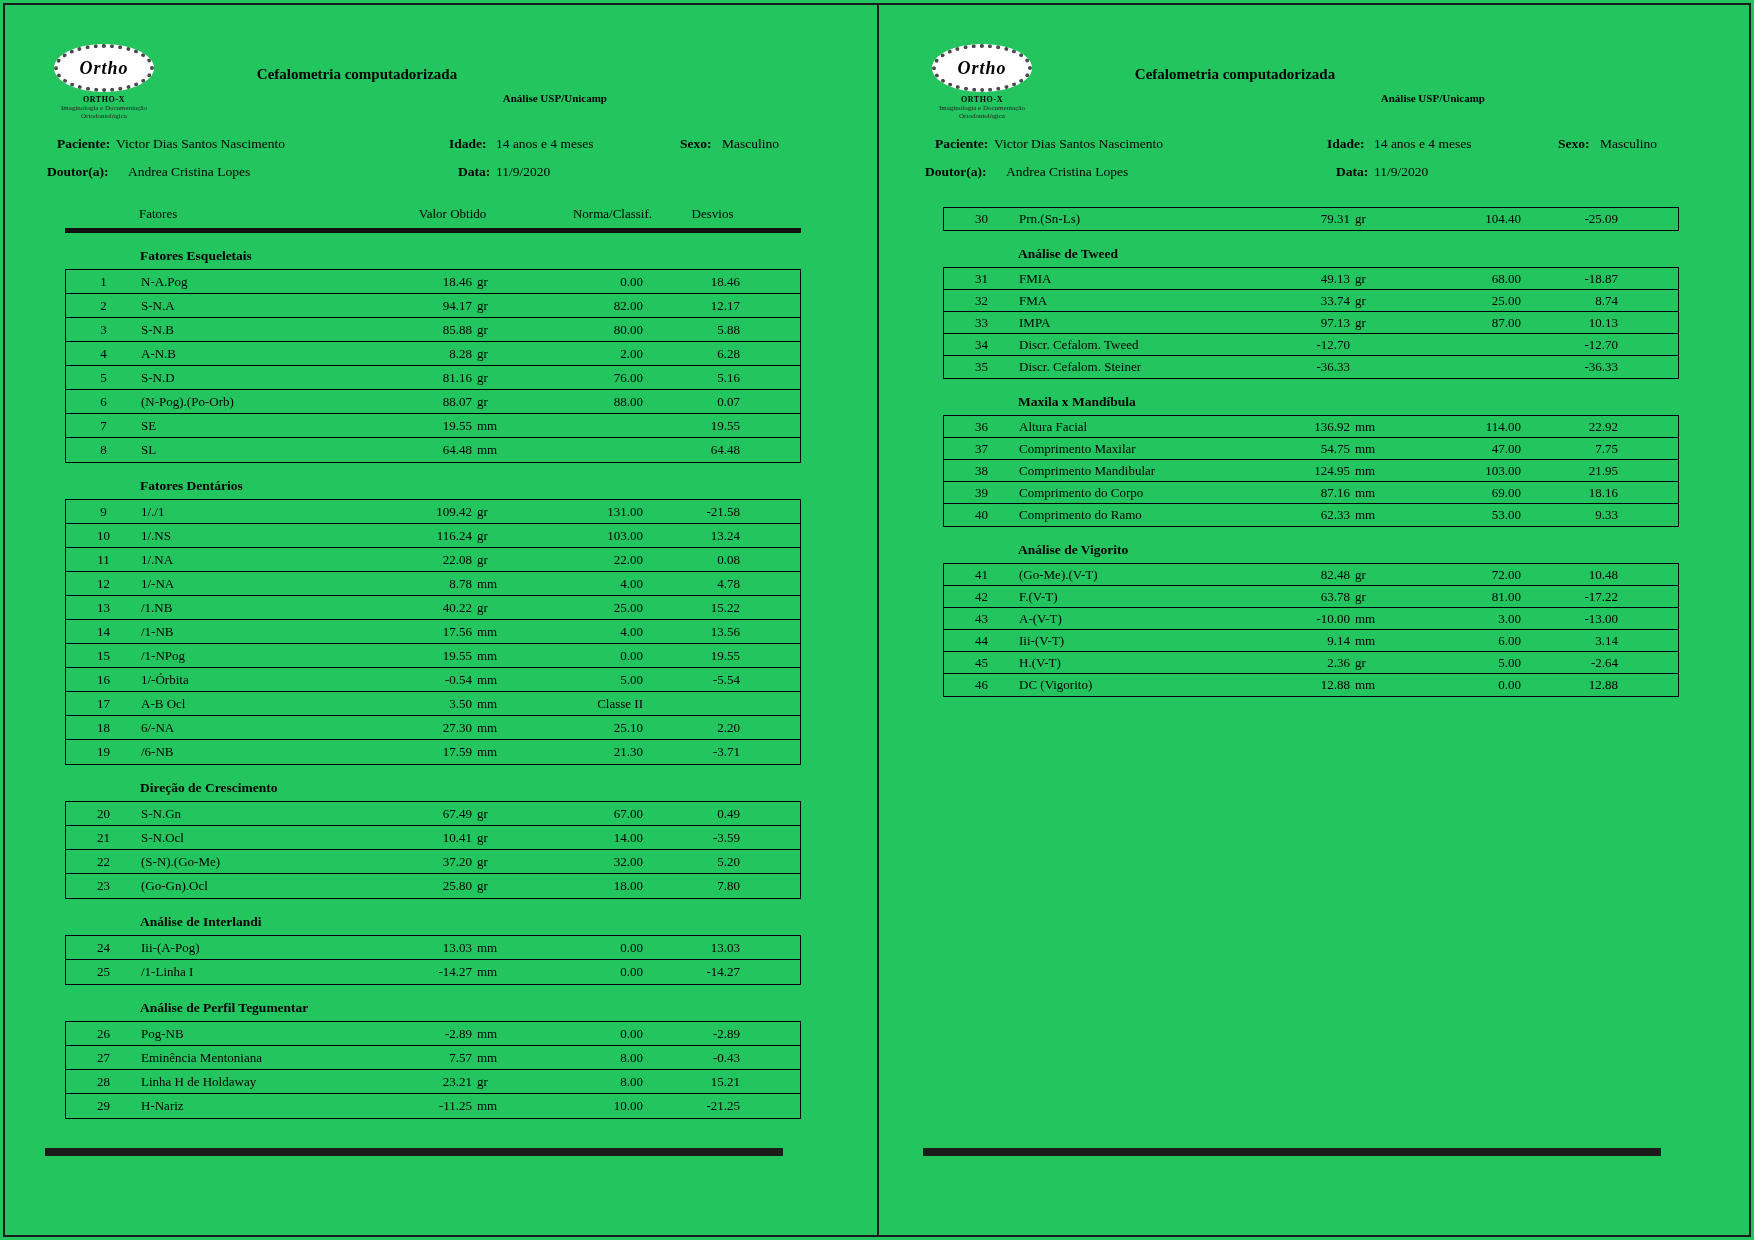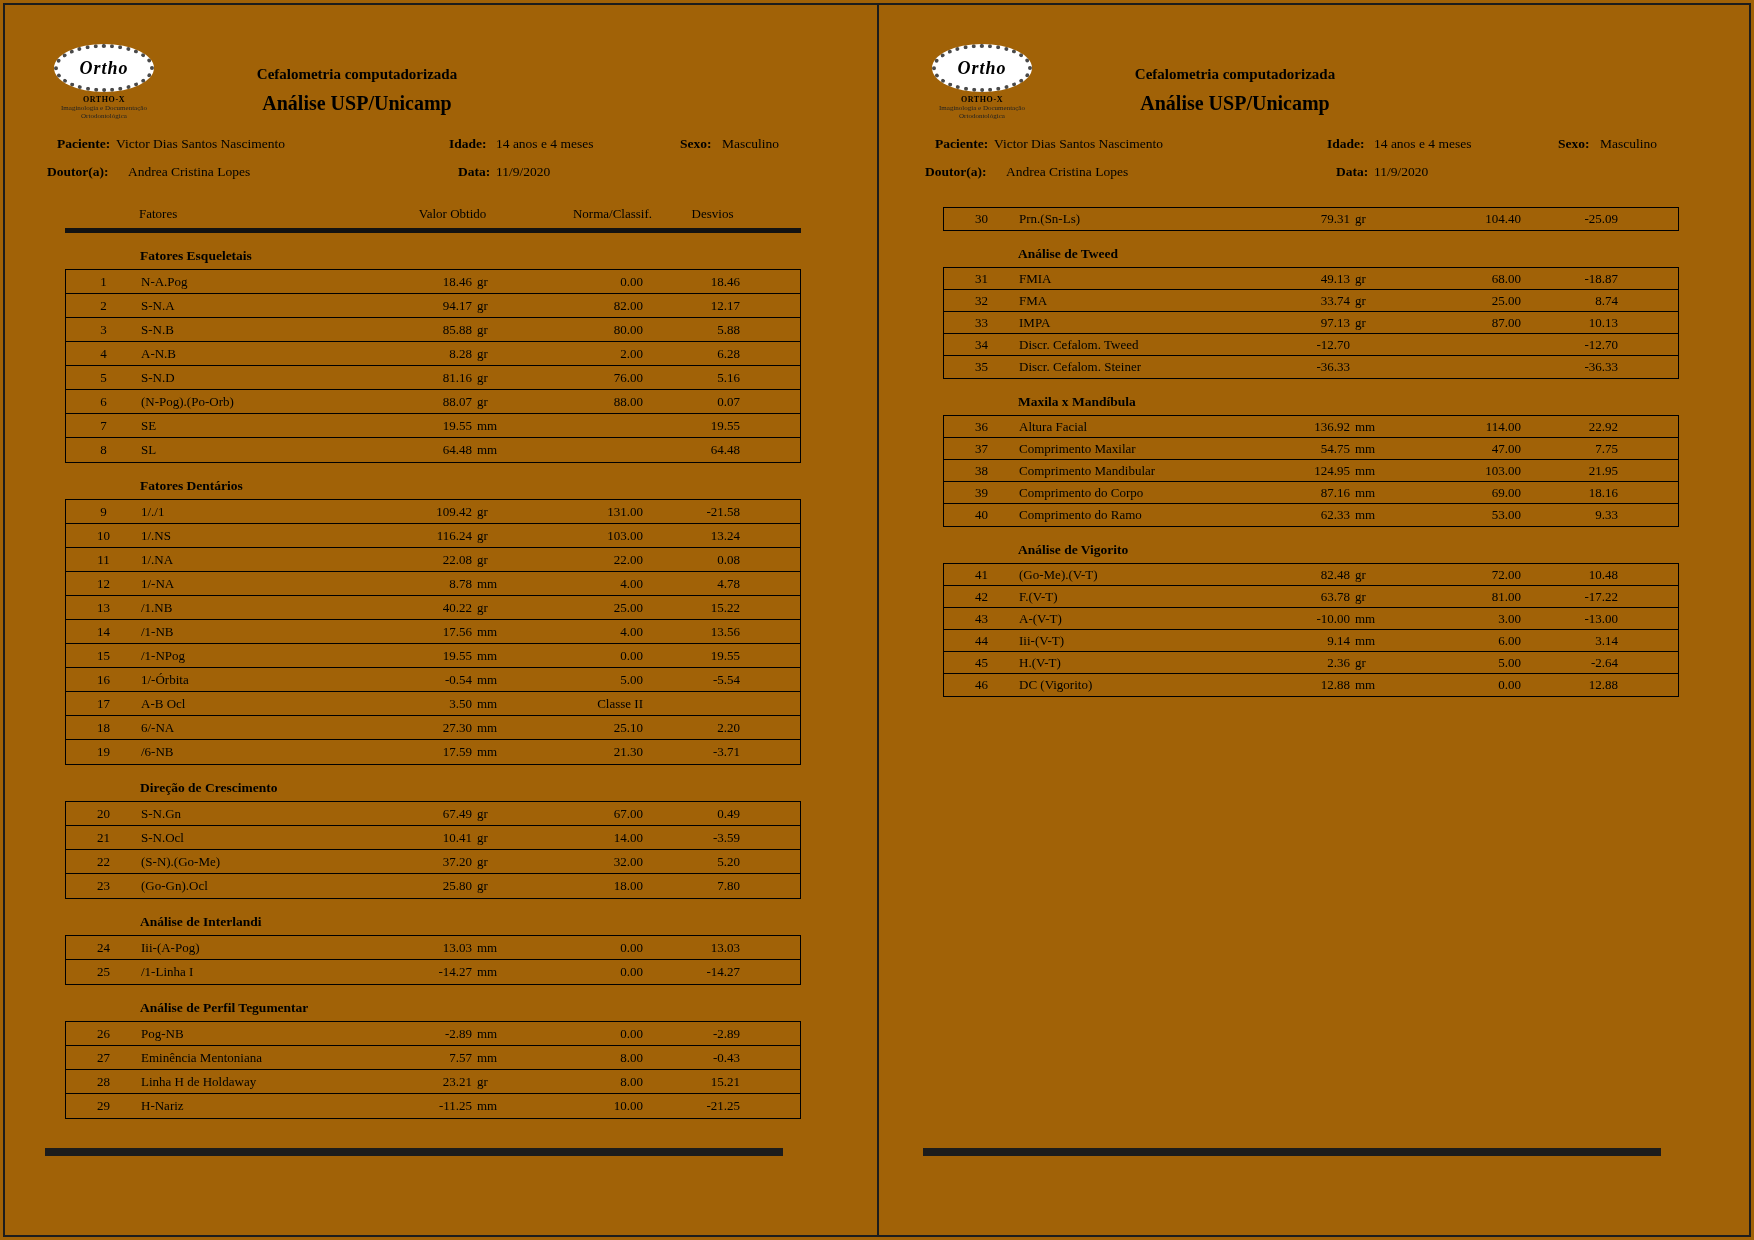--- a/index.html
+++ b/index.html
@@ -1,36 +1,36 @@
 <!DOCTYPE html>
 <html><head>
 <meta charset="utf-8">
 <style>
   * { margin:0; padding:0; box-sizing:border-box; }
   html,body { width:1754px; height:1240px; background:#fff; color:#000;
     font-family:"Liberation Serif", serif; }
-  #canvas { position:relative; width:1754px; height:1240px; background:#a16207; overflow:hidden; }
+  #canvas { position:relative; width:1754px; height:1240px; background:#22c55e; overflow:hidden; }
   .frame { position:absolute; left:3px; top:3px; right:3px; bottom:3px; border:2px solid #1c1c1c; pointer-events:none; }
   .divider { position:absolute; left:877px; top:3px; bottom:3px; width:2px; background:#1c1c1c; }
   .page { position:absolute; top:0; width:877px; height:1240px; }
   .page-left { left:0; --rh:24px; }
   .page-right { left:878px; --rh:22px; }
 
   
   .logo { position:absolute; left:44px; top:44px; width:120px; text-align:center; }
   .logo-oval { width:100px; height:48px; margin:0 auto; border:4px dotted #4a4a4a; border-radius:50%;
     display:flex; align-items:center; justify-content:center; background:#fff; }
   .logo-name { font-size:18px; font-weight:bold; font-style:italic; letter-spacing:1px; }
   .logo-sub { font-size:8px; font-weight:bold; margin-top:3px; letter-spacing:.6px; }
   .logo-tiny { font-size:7px; line-height:8px; color:#222;font-family:Liberation Serif, serif; }
 
   
   .title-block { position:absolute; left:107px; top:66px; width:500px; text-align:center; }
   .doc-title { font-size:15px; font-weight:bold; }
-  .doc-subtitle { font-size:20px; font-weight:bold; margin-top:9px; }
+  .doc-subtitle { font-size:11px; font-weight:bold; margin-top:9px;text-align:right; }
 
   
   .pinfo { position:absolute; font-size:13.5px; white-space:nowrap; }
   .b { font-weight:bold; }
   .r1 { top:136px; } .r2 { top:164px; }
   .px-label1 { left:57px; } .px-val1 { left:116px; }
   .px-label2 { left:449px; } .px-val2 { left:496px; }
   .px-label3 { left:680px; } .px-val3 { left:722px; }
   .dx-label1 { left:47px; } .dx-val1 { left:128px; }
   .dx-label2 { left:458px; } .dx-val2 { left:496px; }

